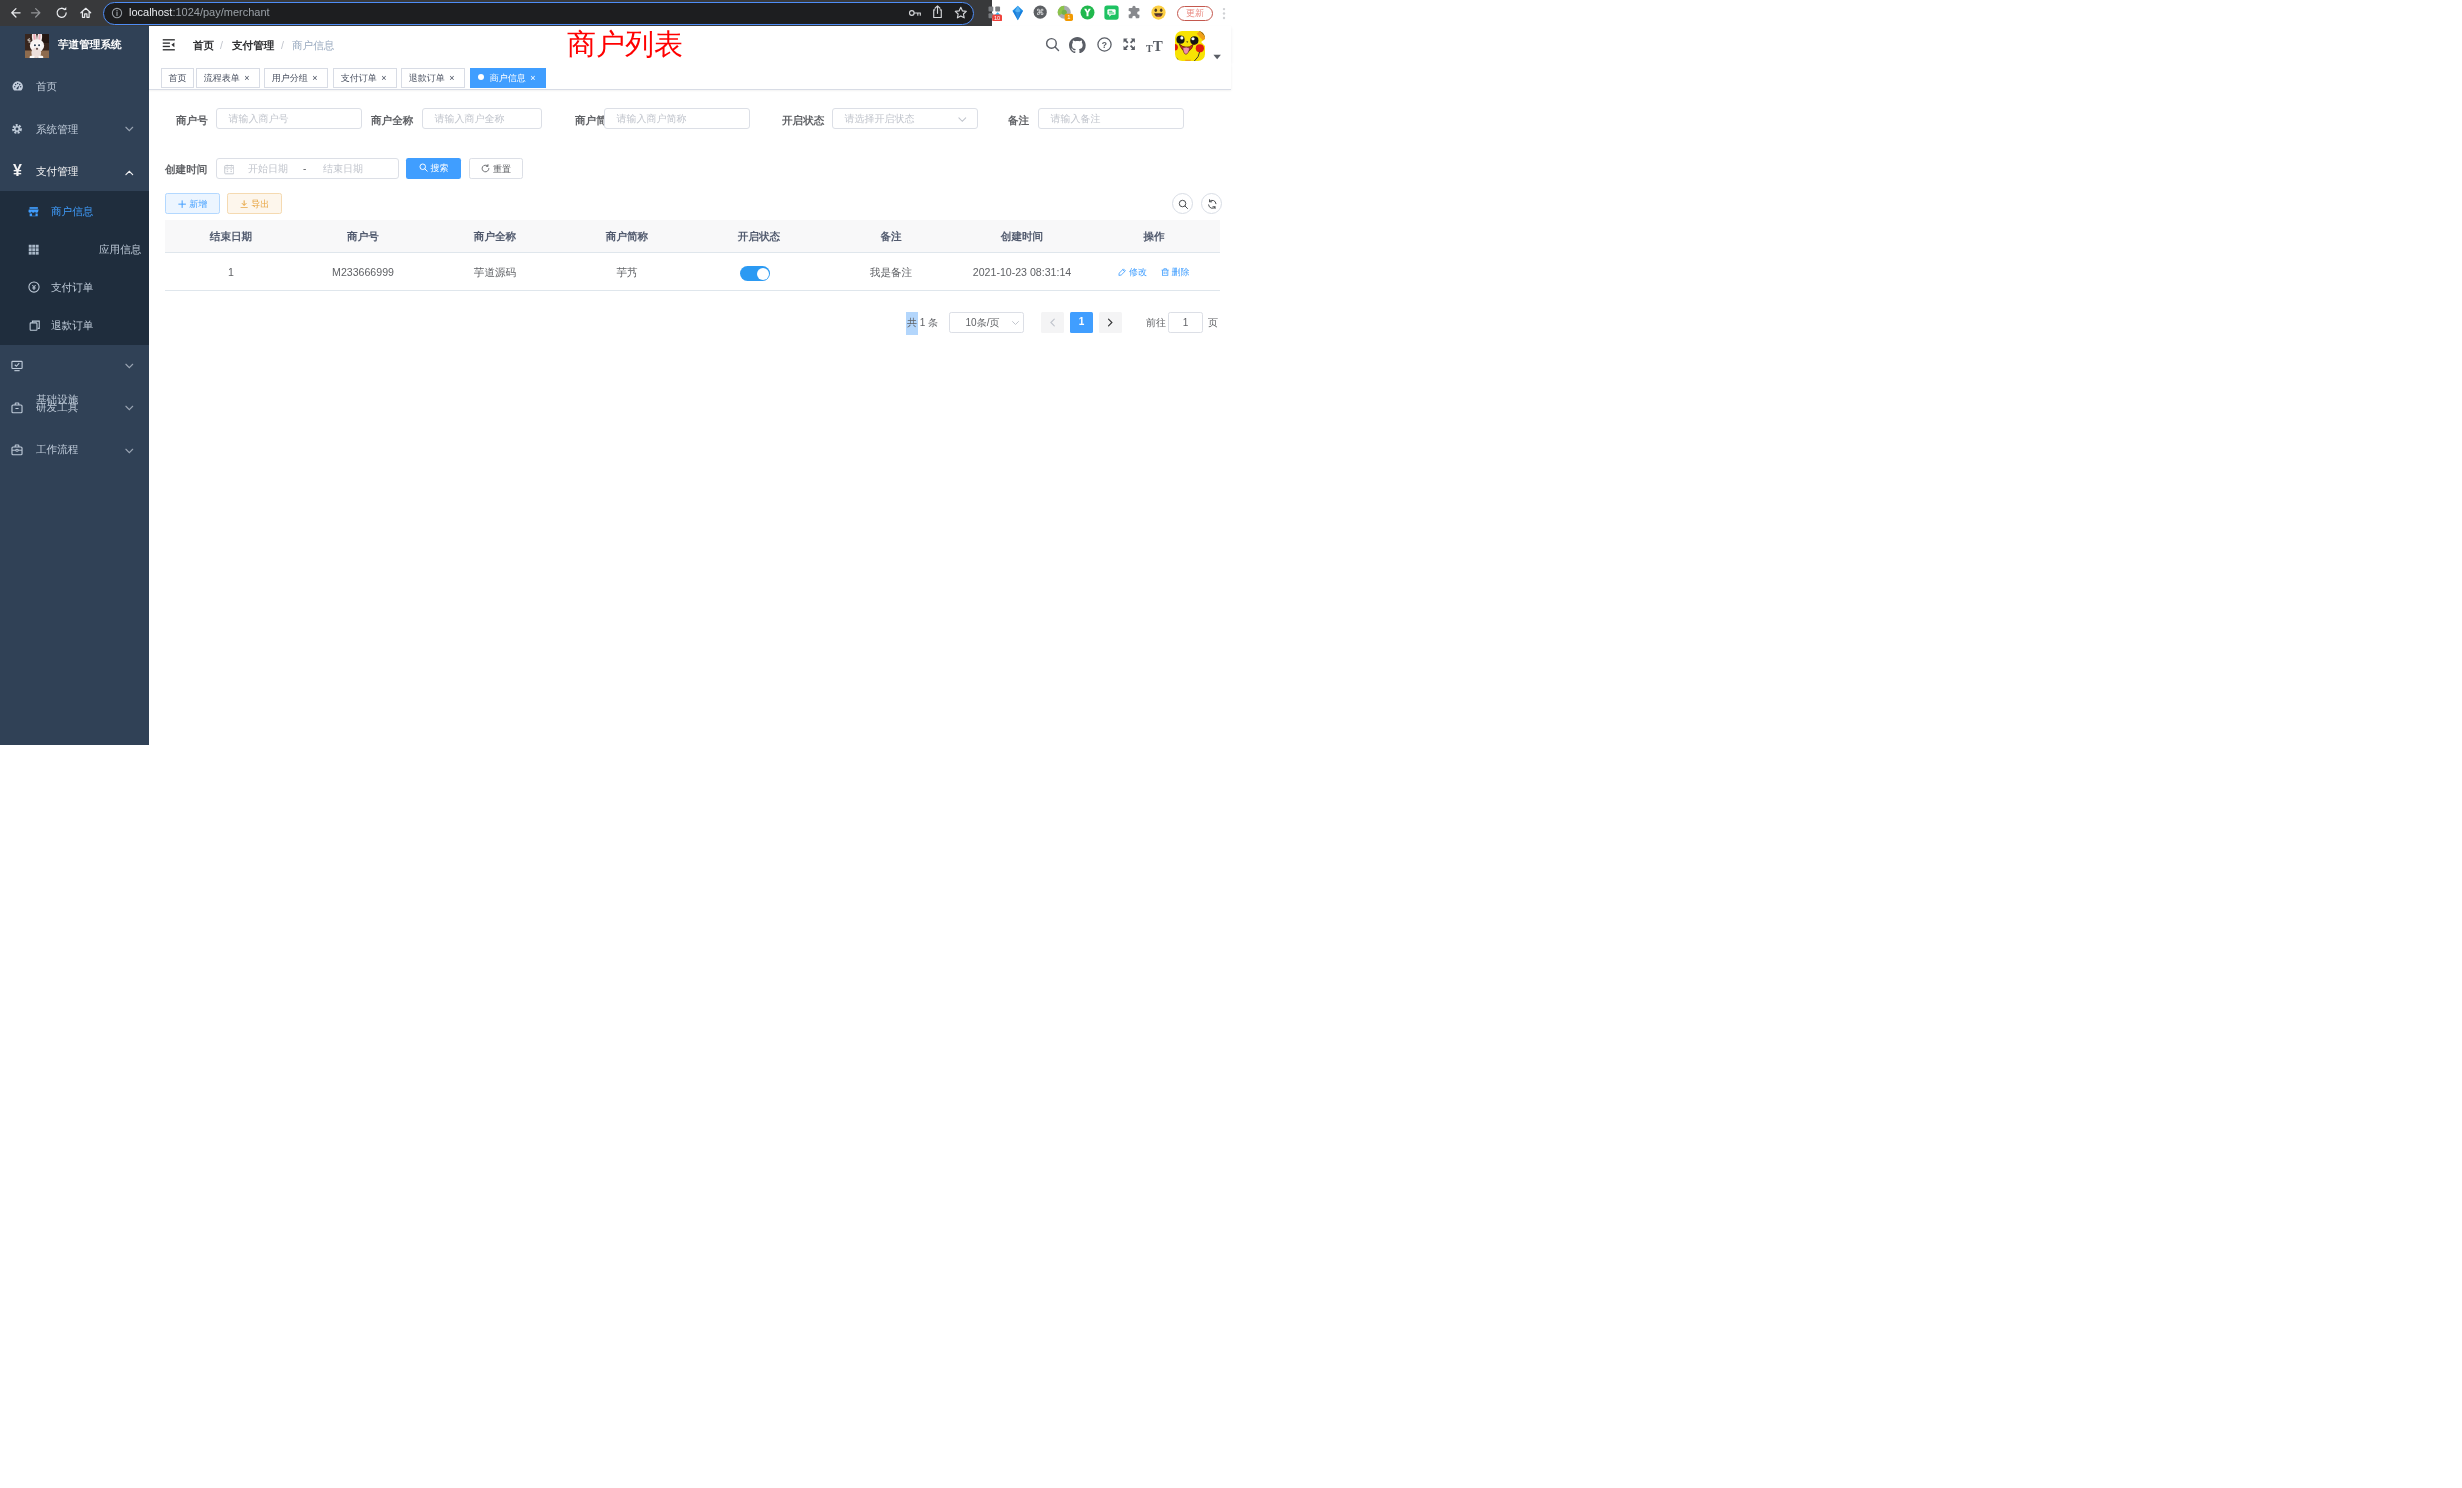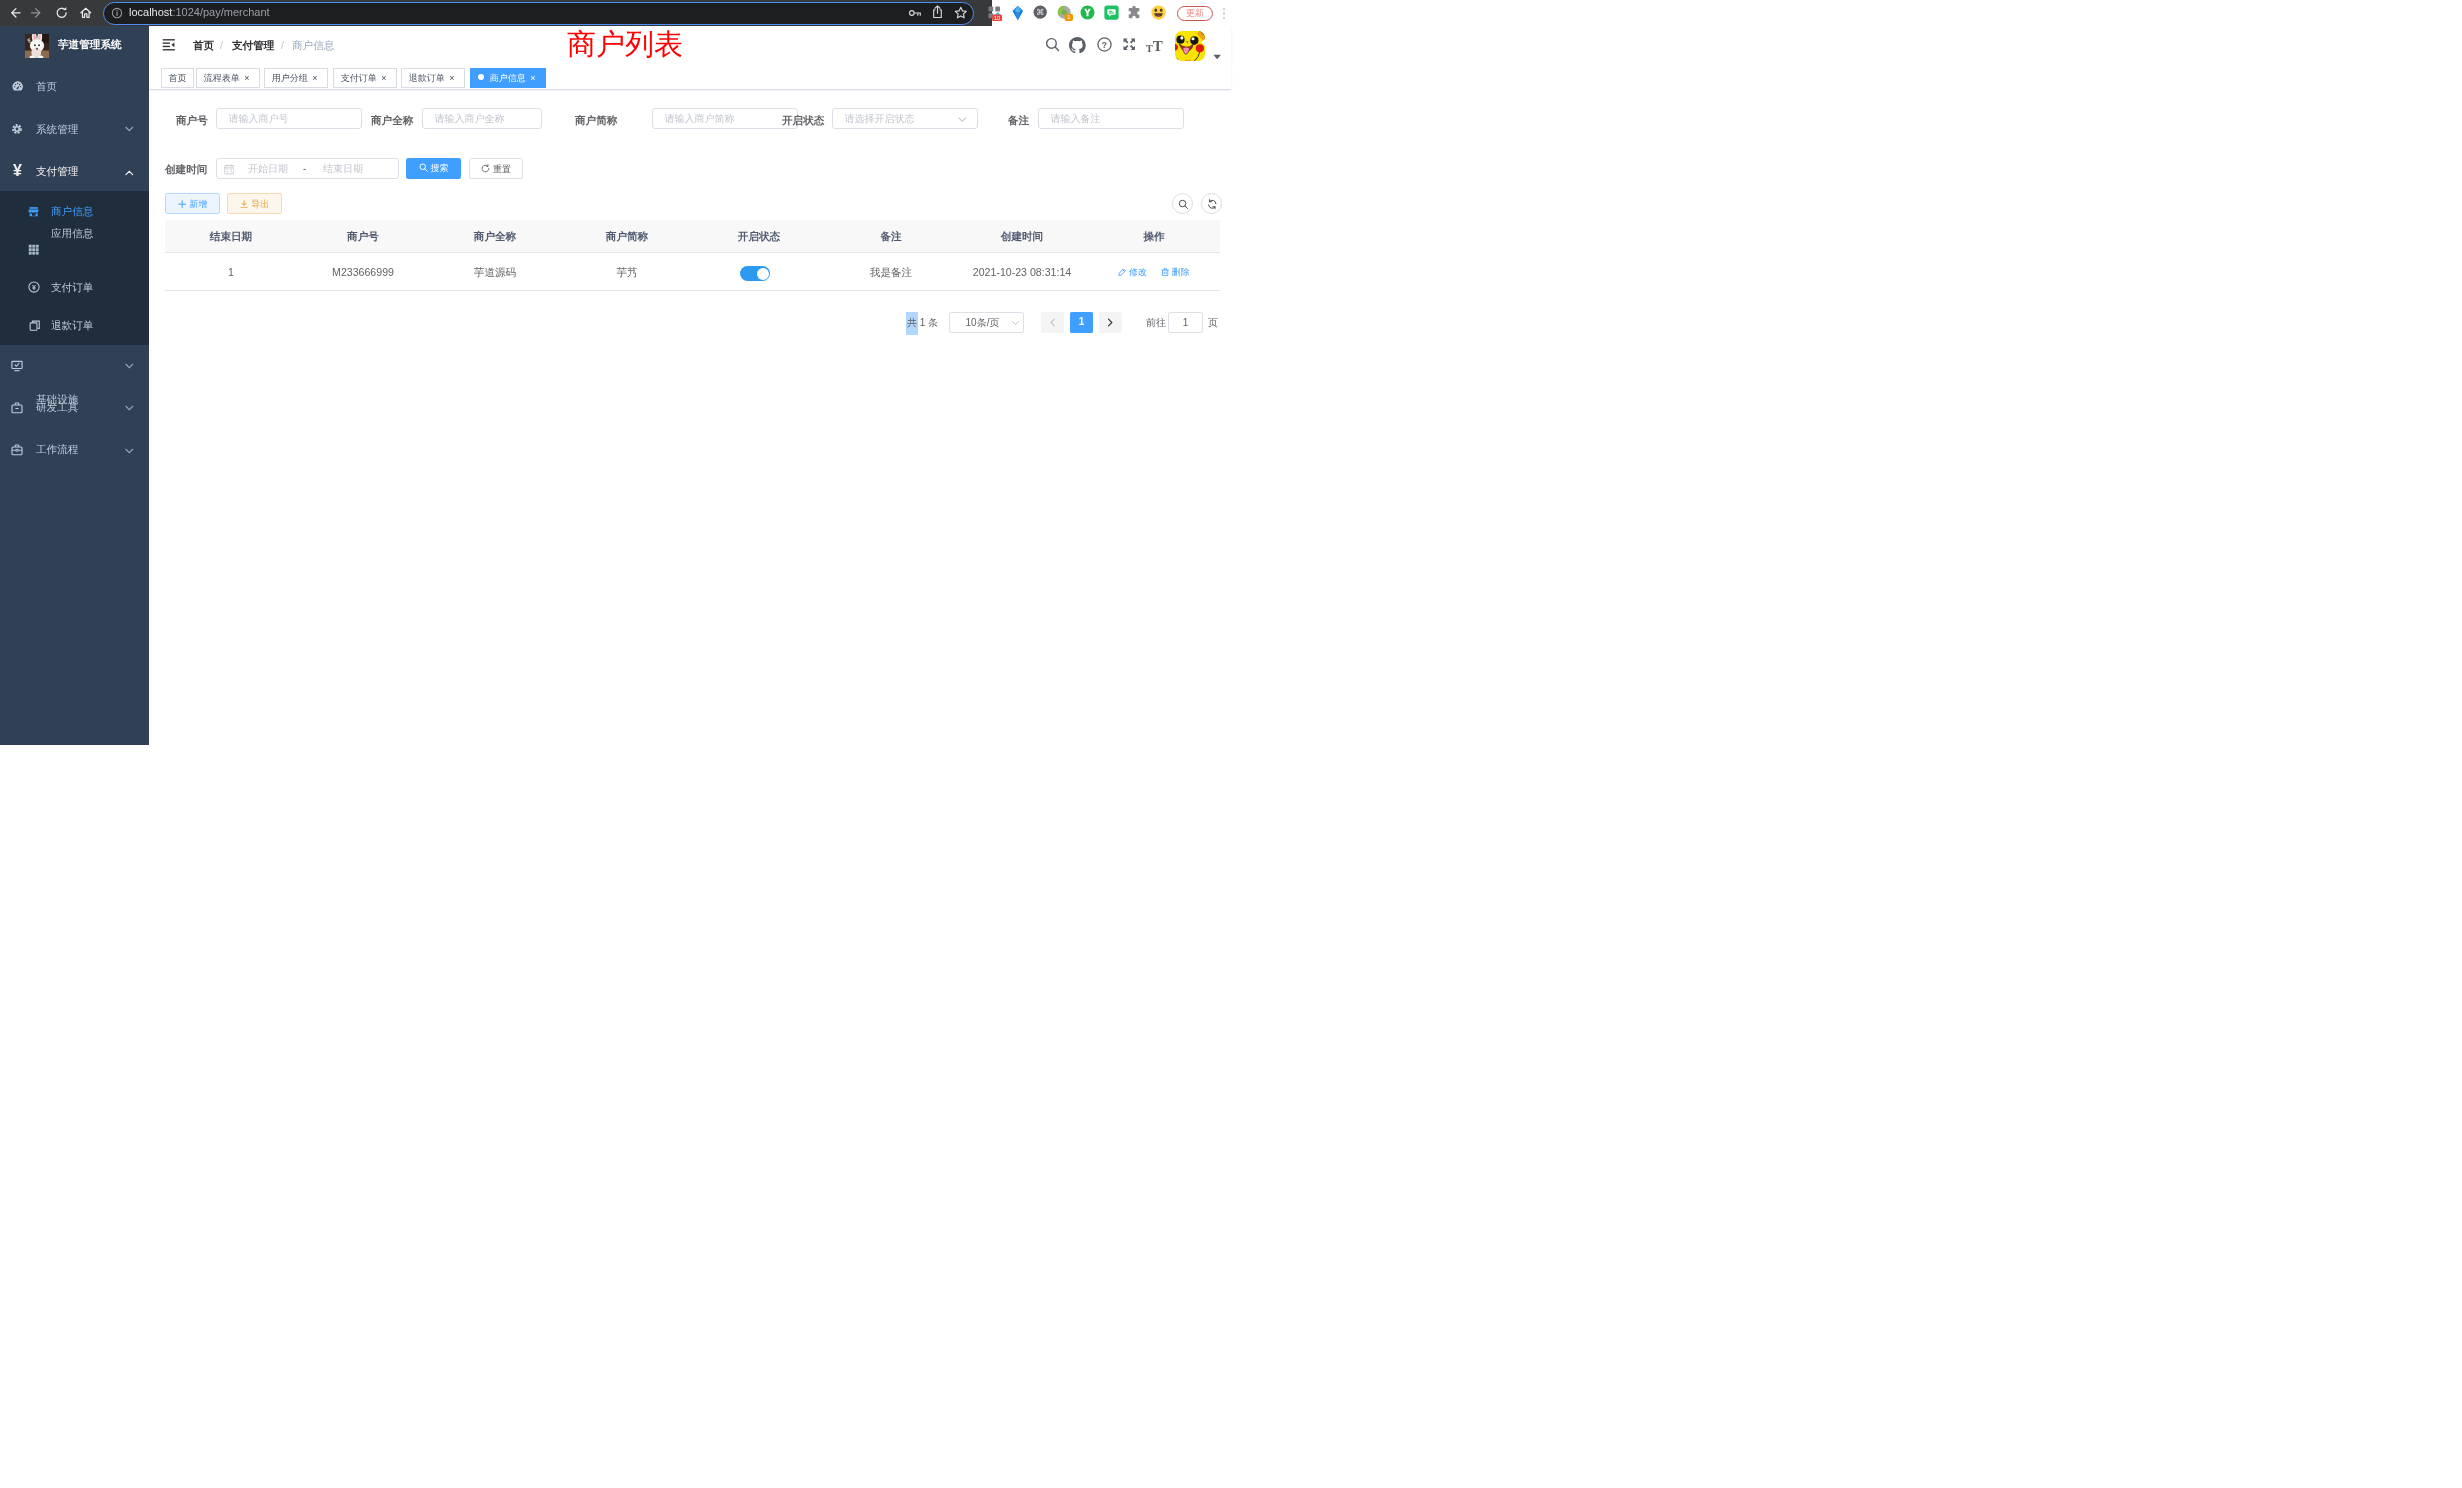--- a/index.html
+++ b/index.html
@@ -212,21 +212,21 @@
     <rect x="1" y="1" width="3.8" height="3.8" fill="#aab9c9"></rect>
       <rect x="5.6" y="1" width="3.8" height="3.8" fill="#aab9c9"></rect>
       <rect x="10.2" y="1" width="3.8" height="3.8" fill="#aab9c9"></rect>
     <rect x="1" y="5.6" width="3.8" height="3.8" fill="#aab9c9"></rect>
       <rect x="5.6" y="5.6" width="3.8" height="3.8" fill="#aab9c9"></rect>
       <rect x="10.2" y="5.6" width="3.8" height="3.8" fill="#aab9c9"></rect>
     <rect x="1" y="10.2" width="3.8" height="3.8" fill="#aab9c9"></rect>
       <rect x="5.6" y="10.2" width="3.8" height="3.8" fill="#aab9c9"></rect>
       <rect x="10.2" y="10.2" width="3.8" height="3.8" fill="#aab9c9"></rect>
   </svg>
-  <div class="stext" style="top:200px;line-height:15px;">应用信息</div>
+  <div class="stext" style="top:216px;line-height:15px;margin-left:48px;">应用信息</div>
 
   <svg class="micon" style="left:28px;top:255px" width="12" height="12" viewBox="0 0 16 16">
     <circle cx="8" cy="8" r="6.8" fill="none" stroke="#bfcbd9" stroke-width="1.4"></circle>
     <text x="8" y="11.6" font-size="9.5" font-weight="bold" fill="#bfcbd9" text-anchor="middle" font-family="Liberation Sans">¥</text>
   </svg>
   <div class="stext" style="top:254px;line-height:15px;">支付订单</div>
 
   <svg class="micon" style="left:29px;top:294px" width="11.4" height="11.4" viewBox="0 0 15 15">
     <path d="M4.5 3.5 V1.5 H13.5 V11 H11.5" fill="none" stroke="#bfcbd9" stroke-width="1.4"></path>
     <rect x="1.5" y="3.8" width="9" height="9.7" rx="1" fill="none" stroke="#bfcbd9" stroke-width="1.4"></rect>
@@ -347,21 +347,21 @@
 
   <div class="flabel" style="left:176px;top:114px;">商户号</div>
   <div class="finput" style="left:216px;top:108px;width:146px;">
       <span class="ph" style="left:11.4px;">请输入商户号</span>
     </div>
   <div class="flabel" style="left:371px;top:114px;">商户全称</div>
   <div class="finput" style="left:422px;top:108px;width:120px;text-align:center;">
       <span class="ph" style="left:11.4px;">请输入商户全称</span>
     </div>
   <div class="flabel" style="left:575px;top:114px;">商户简称</div>
-  <div class="finput" style="left:652px;top:108px;width:146px;">
+  <div class="finput" style="left:604px;top:108px;width:146px;">
       <span class="ph" style="left:11.4px;">请输入商户简称</span>
     </div>
   <div class="flabel" style="left:782px;top:114px;">开启状态</div>
   <div class="finput" style="left:832px;top:108px;width:146px;">
       <span class="ph" style="left:11.4px;">请选择开启状态</span>
     <svg class="abs" style="left:124px;top:6.8px" width="10.6" height="7.6" viewBox="0 0 14 10">
         <path d="M2.5 2.5 L7 7 L11.5 2.5" stroke="#c0c4cc" stroke-width="1.4" fill="none" stroke-linecap="round"></path>
       </svg>
   </div>
   <div class="flabel" style="left:1008px;top:114px;">备注</div>

